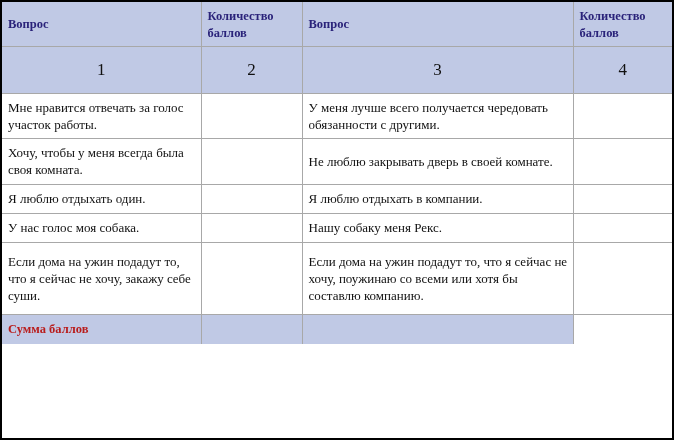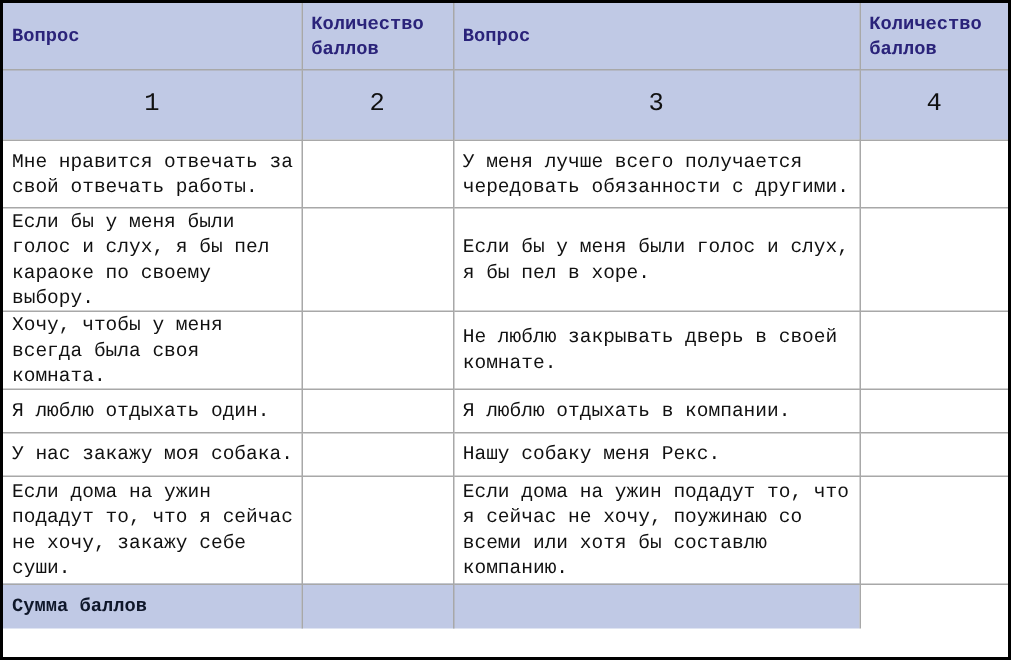--- a/index.html
+++ b/index.html
@@ -7,41 +7,41 @@
     .wrap {
       position: absolute; left: 0; top: 0;
       width: 670px; height: 436px;
       border: 2px solid #000000;
       background: #ffffff;
     }
     table {
       border-collapse: collapse;
       width: 670px;
       table-layout: fixed;
-      font-family: Liberation Mono, monospace;
+      font-family: Liberation Serif, serif;
     }
     td {
       border: 1px solid #a8a8a8;
       padding: 0 0 0 6px;
       vertical-align: middle;
       font-size: 13px;
       line-height: 17px;
       color: #111111;
     }
     tr:first-child td { border-top: none; }
     tr td:first-child { border-left: none; }
     tr td:last-child { border-right: none; }
     tr:last-child td { border-bottom: none; }
     .hdr td { background: #c0c9e5; }
     .hdr-label {
       color: #2a237a; font-weight: bold; font-size: 12.5px; line-height: 16px;
     }
     .num { text-align: center; font-size: 17px; padding-left: 0; }
     .sum td.shaded { background: #c0c9e5; }
-    .sum-label { color: #0f172a; font-weight: bold; font-size: 12.5px; }
+    .sum-label { color: #b91c1c; font-weight: bold; font-size: 12.5px; }
   </style>
 </head>
 <body>
 
 <div class="wrap">
 <table>
   <colgroup>
     <col style="width:199px">
     <col style="width:101px">
     <col style="width:271px">
@@ -54,45 +54,39 @@
     <td><span class="hdr-label">Вопрос</span></td>
     <td><span class="hdr-label">Количество баллов</span></td>
   </tr>
   <tr class="hdr" style="height:47px">
     <td class="num">1</td>
     <td class="num">2</td>
     <td class="num">3</td>
     <td class="num">4</td>
   </tr>
   <tr style="height:45px">
-    <td>Мне нравится отвечать за свой отвечать работы.</td>
+    <td>Мне нравится отвечать за голос участок работы.</td>
     <td></td>
     <td>У меня лучше всего получается чередовать обязанности с другими.</td>
-    <td></td>
-  </tr>
-  <tr style="height:60px">
-    <td>Если бы у меня были голос и слух, я бы пел караоке по своему выбору.</td>
-    <td></td>
-    <td>Если бы у меня были голос и слух, я бы пел в хоре.</td>
     <td></td>
   </tr>
   <tr style="height:46px">
     <td>Хочу, чтобы у меня всегда была своя комната.</td>
     <td></td>
     <td>Не люблю закрывать дверь в своей комнате.</td>
     <td></td>
   </tr>
   <tr style="height:29px">
     <td>Я люблю отдыхать один.</td>
     <td></td>
     <td>Я люблю отдыхать в компании.</td>
     <td></td>
   </tr>
   <tr style="height:29px">
-    <td>У нас закажу моя собака.</td>
+    <td>У нас голос моя собака.</td>
     <td></td>
     <td>Нашу собаку меня Рекс.</td>
     <td></td>
   </tr>
   <tr style="height:72px">
     <td>Если дома на ужин подадут то, что я сейчас не хочу, закажу себе суши.</td>
     <td></td>
     <td>Если дома на ужин подадут то, что я сейчас не хочу, поужинаю со всеми или хотя бы составлю компанию.</td>
     <td></td>
   </tr>

